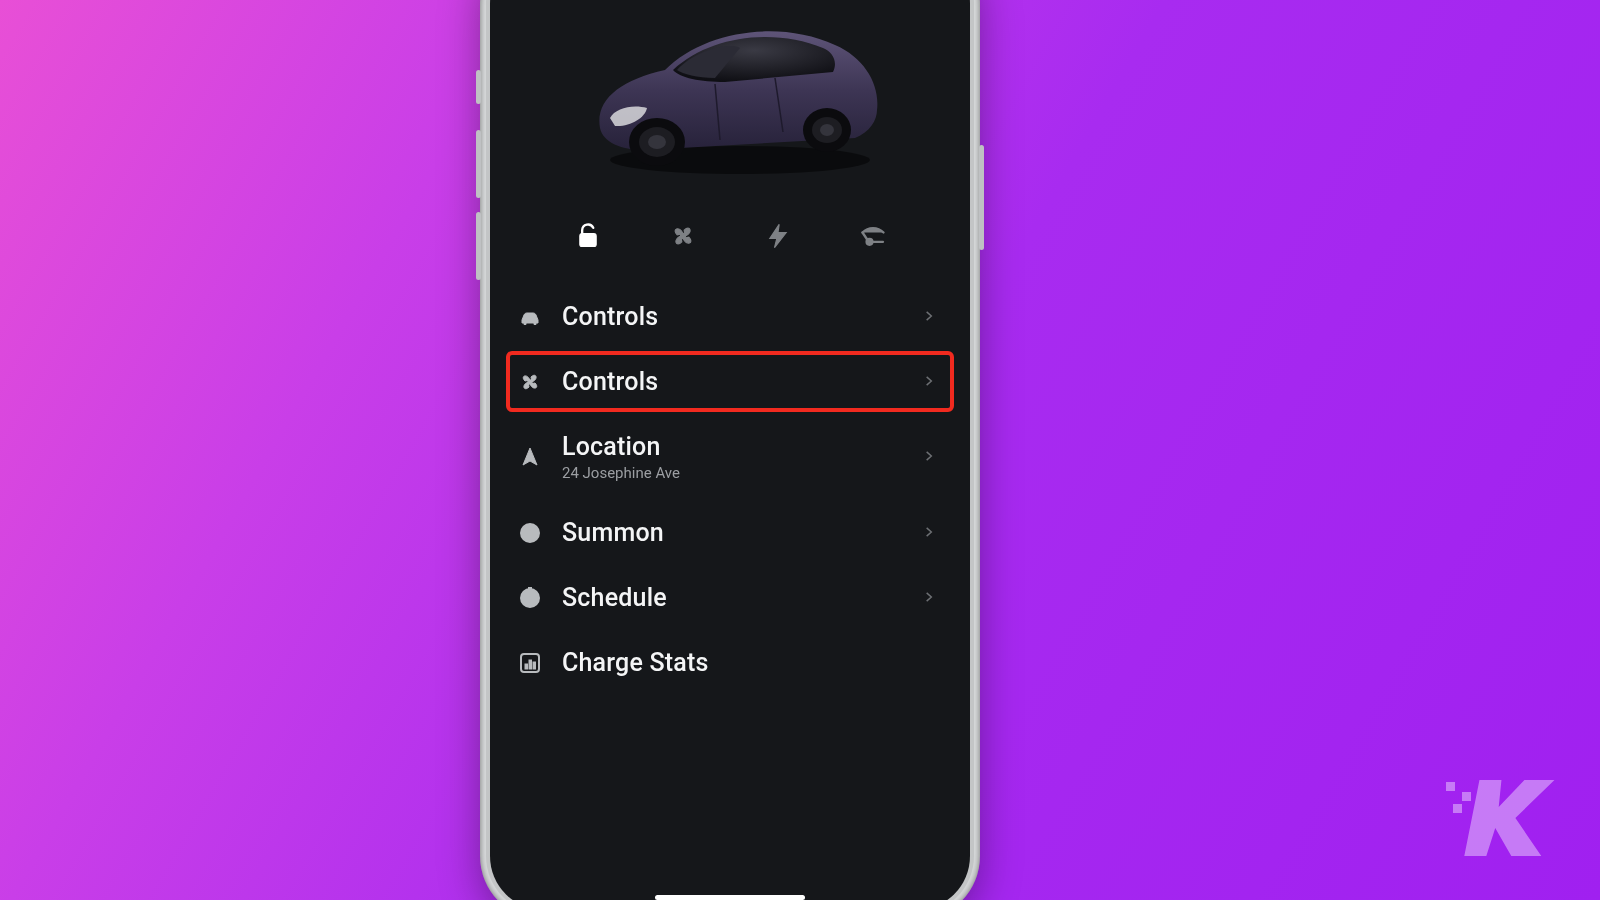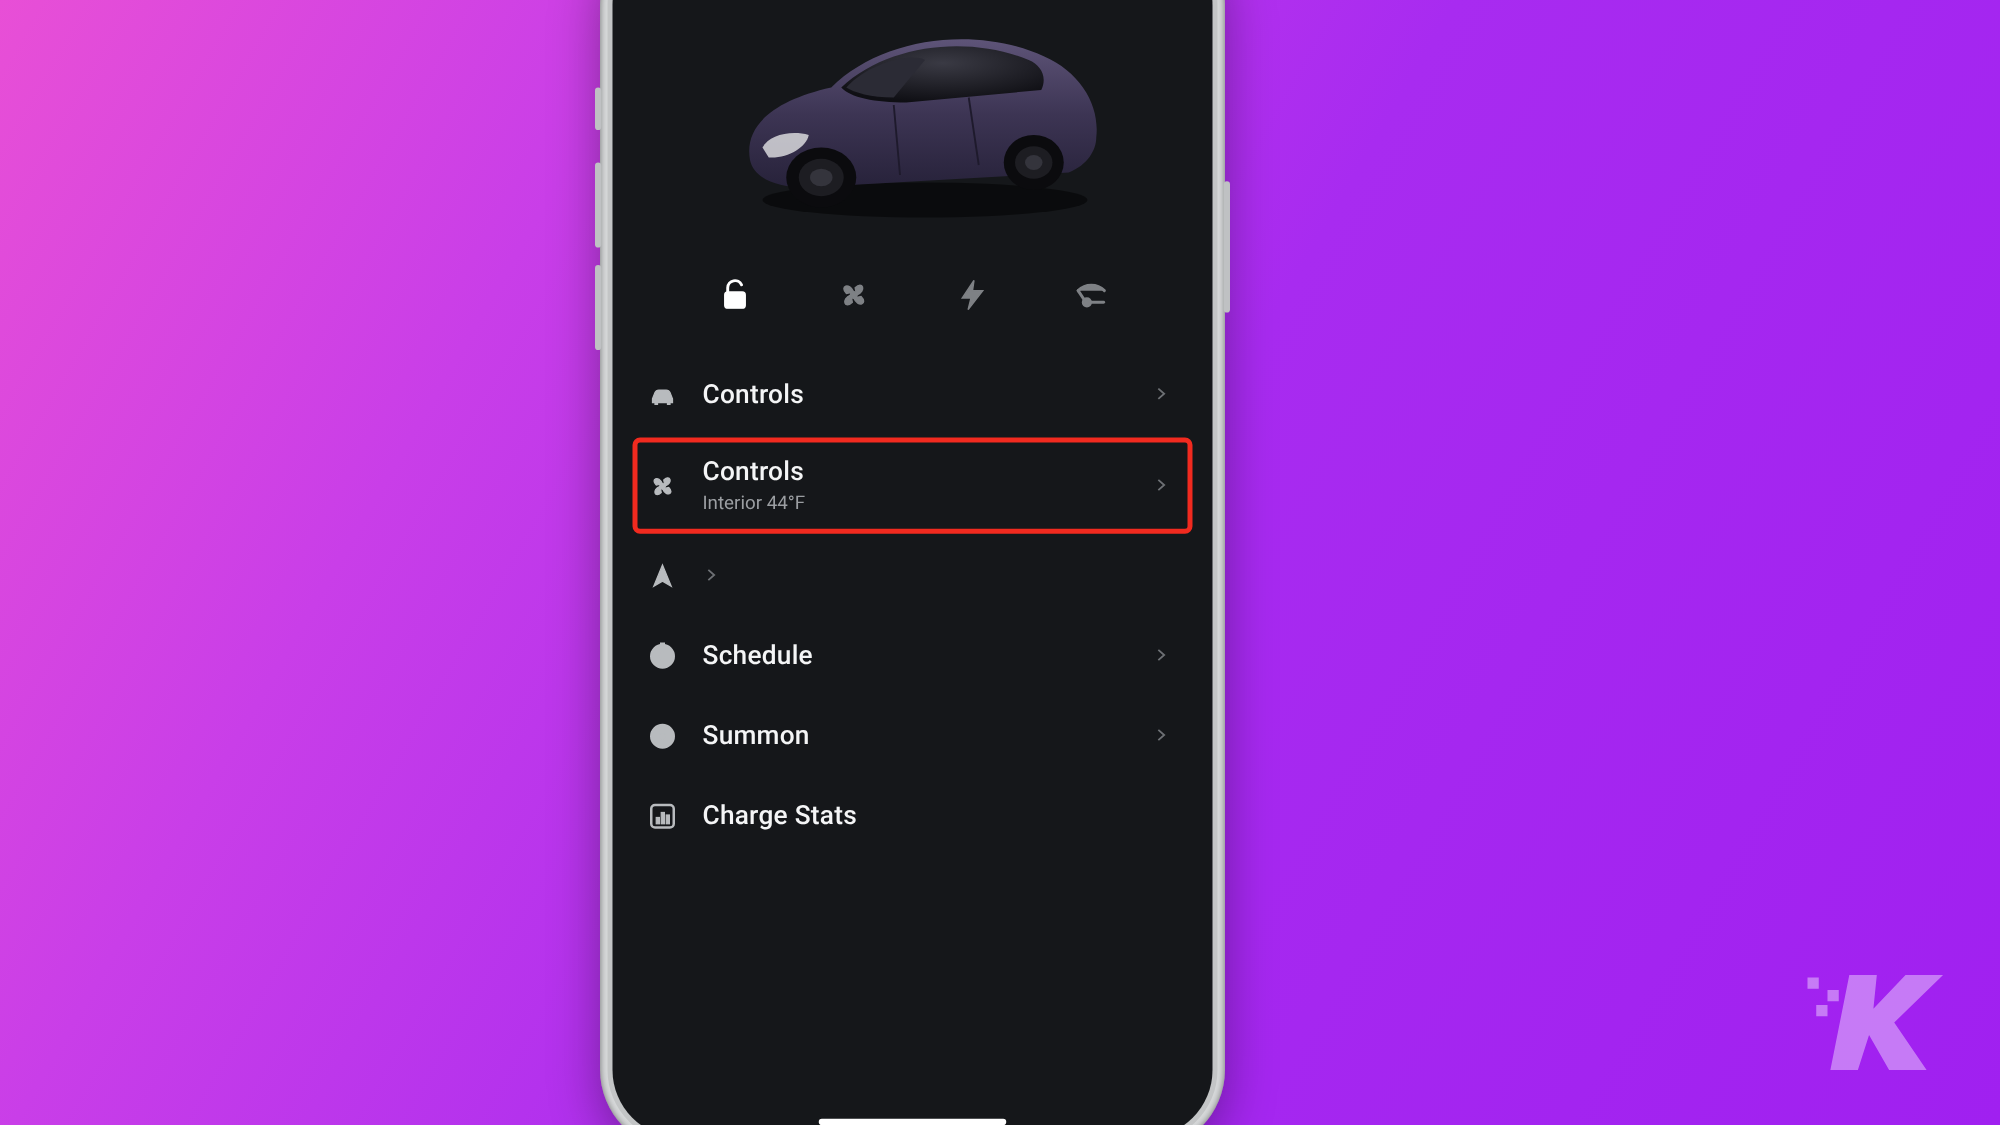--- a/index.html
+++ b/index.html
@@ -85,21 +85,21 @@
     position: relative;
     gap: 18px;
   }
   .mi-icon {
     width: 28px; height: 28px;
     display: flex; align-items: center; justify-content: center;
     flex: 0 0 28px;
   }
   .mi-icon svg { width: 24px; height: 24px; fill: #b8bbbe; stroke: #b8bbbe; }
   .mi-body { flex: 1; display: flex; flex-direction: column; }
-  .mi-title { color: #f4f5f6; font-size: 21px; font-weight: 500; letter-spacing: 0.2px; }
+  .mi-title { color: #f4f5f6; font-size: 25px; font-weight: 500; letter-spacing: 0.2px; }
   .mi-sub { color: #9b9ea2; font-size: 15px; margin-top: 3px; }
   .mi-chevron { width: 18px; height: 18px; flex: 0 0 18px; }
   .mi-chevron svg { width: 14px; height: 14px; stroke: #6d7074; fill: none; stroke-width: 2.5; }
 
   .highlight-box {
     position: absolute;
     border: 4px solid #f12a1f;
     border-radius: 6px;
     left: -4px; right: -4px; top: 2px; bottom: 2px;
     pointer-events: none;
@@ -235,70 +235,73 @@
             <svg viewBox="0 0 24 24">
               <circle cx="12" cy="12" r="2.2"></circle>
               <path d="M12 10 C 9 3, 2 6, 7 11 Z"></path>
               <path d="M14 12 C 21 9, 18 2, 13 7 Z"></path>
               <path d="M12 14 C 15 21, 22 18, 17 13 Z"></path>
               <path d="M10 12 C 3 15, 6 22, 11 17 Z"></path>
             </svg>
           </div>
           <div class="mi-body">
             <span class="mi-title">Controls</span>
-            <span class="mi-sub">Interior 44°F</span>
           </div>
           <div class="mi-chevron">
             <svg viewBox="0 0 24 24">
                 <polyline points="8 5 16 12 8 19"></polyline>
               </svg>
           </div>
         </div>
 
         <div class="menu-item">
           <div class="mi-icon">
             <svg viewBox="0 0 24 24">
                 <path d="M12 3 L19 20 L12 16 L5 20 Z"></path>
               </svg>
+          </div>
+          <div class="mi-body">
+            <span class="mi-title">Location</span>
+            <span class="mi-sub">24 Josephine Ave</span>
+          </div>
+          <div class="mi-chevron">
+            <svg viewBox="0 0 24 24">
+                <polyline points="8 5 16 12 8 19"></polyline>
+              </svg>
+          </div>
+        </div>
+
+        <div class="menu-item">
+          <div class="mi-icon">
+            <svg viewBox="0 0 24 24" fill="none" stroke-width="2">
+              <circle cx="12" cy="12" r="9"></circle>
+              <circle cx="12" cy="12" r="2.5" fill="#b8bbbe" stroke="none"></circle>
+              <path d="M3.5 11 h6 M14.5 11 h6 M12 14.5 v6"></path>
+            </svg>
+          </div>
+          <div class="mi-body">
+            <span class="mi-title">Summon</span>
           </div>
           <div class="mi-chevron">
             <svg viewBox="0 0 24 24">
                 <polyline points="8 5 16 12 8 19"></polyline>
               </svg>
           </div>
         </div>
 
         <div class="menu-item">
           <div class="mi-icon">
             <svg viewBox="0 0 24 24" fill="none" stroke-width="2">
               <circle cx="12" cy="12" r="9"></circle>
               <path d="M12 4 v-2 M10 2 h4"></path>
               <path d="M12.5 8 l-2.5 4 h3 l-2 4" stroke-linejoin="round"></path>
             </svg>
           </div>
           <div class="mi-body">
             <span class="mi-title">Schedule</span>
-          </div>
-          <div class="mi-chevron">
-            <svg viewBox="0 0 24 24">
-                <polyline points="8 5 16 12 8 19"></polyline>
-              </svg>
-          </div>
-        </div>
-
-        <div class="menu-item">
-          <div class="mi-icon">
-            <svg viewBox="0 0 24 24" fill="none" stroke-width="2">
-              <circle cx="12" cy="12" r="9"></circle>
-              <circle cx="12" cy="12" r="2.5" fill="#b8bbbe" stroke="none"></circle>
-              <path d="M3.5 11 h6 M14.5 11 h6 M12 14.5 v6"></path>
-            </svg>
-          </div>
-          <div class="mi-body">
-            <span class="mi-title">Summon</span>
           </div>
           <div class="mi-chevron">
             <svg viewBox="0 0 24 24">
                 <polyline points="8 5 16 12 8 19"></polyline>
               </svg>
           </div>
         </div>
 
 
         <div class="menu-item">

